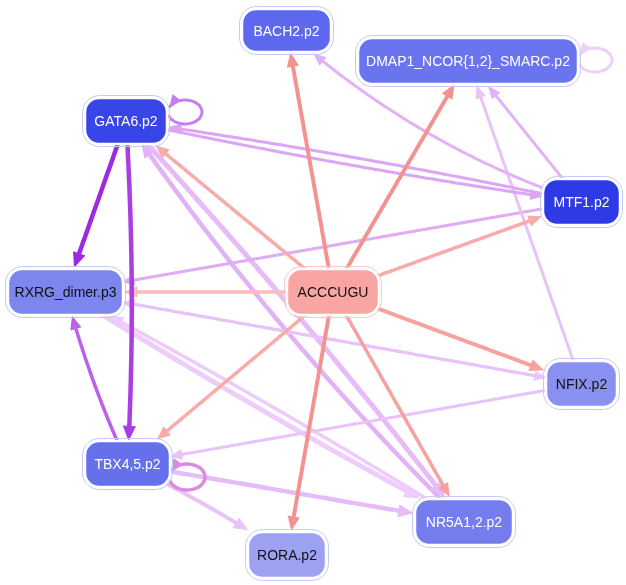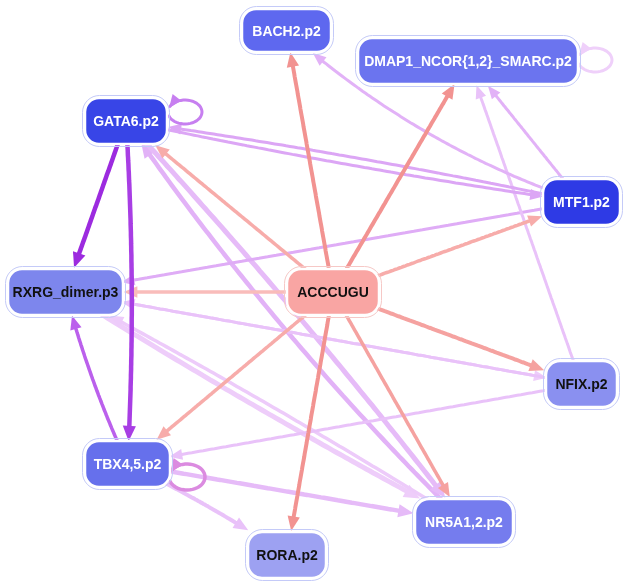--- a/index.html
+++ b/index.html
@@ -1,17 +1,17 @@
 <!DOCTYPE html>
 <html><head>
 <meta charset="utf-8">
 <style>
   html,body{margin:0;padding:0;background:#ffffff;}
   #stage{position:relative;width:626px;height:585px;background:#ffffff;overflow:hidden;
-         font-family:"Liberation Sans", sans-serif;font-weight:bold;}
+         font-family:"Liberation Sans", sans-serif;}
   svg{display:block;}
   text.node-label{font-family:"Liberation Sans", sans-serif;font-size:14px;}
 </style>
 </head>
 <body>
 
 <div id="stage">
   <svg id="net" xmlns="http://www.w3.org/2000/svg" width="626" height="585" viewBox="0 0 626 585">
       <g>
         <path d="M 65.5 292.0 L 68.8 294.0 L 72.0 296.1 L 75.3 298.1 L 78.5 300.1 L 81.8 302.1 L 85.0 304.2 L 88.3 306.2 L 91.6 308.2 L 94.8 310.2 L 98.1 312.2 L 101.4 314.2 L 104.6 316.2 L 107.9 318.3 L 111.2 320.3 L 114.4 322.3 L 117.7 324.3 L 121.0 326.3 L 124.3 328.3 L 127.5 330.3 L 130.8 332.3 L 134.1 334.3 L 137.4 336.2 L 140.6 338.2 L 143.9 340.2 L 147.2 342.2 L 150.5 344.2 L 153.8 346.2 L 157.1 348.1 L 160.3 350.1 L 163.6 352.1 L 166.9 354.1 L 170.2 356.0 L 173.5 358.0 L 176.8 360.0 L 180.1 361.9 L 183.4 363.9 L 186.7 365.9 L 190.0 367.8 L 193.3 369.8 L 196.6 371.7 L 199.9 373.7 L 203.2 375.7 L 206.5 377.6 L 209.8 379.6 L 213.1 381.5 L 216.4 383.4 L 219.7 385.4 L 223.0 387.3 L 226.3 389.3 L 229.6 391.2 L 232.9 393.1 L 236.2 395.1 L 239.5 397.0 L 242.8 398.9 L 246.2 400.9 L 249.5 402.8 L 252.8 404.7 L 256.1 406.6 L 259.4 408.5 L 262.8 410.5 L 266.1 412.4 L 269.4 414.3 L 272.7 416.2 L 276.0 418.1 L 279.4 420.0 L 282.7 421.9 L 286.0 423.8 L 289.4 425.7 L 292.7 427.6 L 296.0 429.5 L 299.3 431.4 L 302.7 433.3 L 306.0 435.2 L 309.4 437.1 L 312.7 439.0 L 316.0 440.9 L 319.4 442.8 L 322.7 444.7 L 326.0 446.5 L 329.4 448.4 L 332.7 450.3 L 336.1 452.2 L 339.4 454.0 L 342.8 455.9 L 346.1 457.8 L 349.5 459.6 L 352.8 461.5 L 356.2 463.4 L 359.5 465.2 L 362.9 467.1 L 366.2 469.0 L 369.6 470.8 L 372.9 472.7 L 376.3 474.5 L 379.7 476.4 L 383.0 478.2 L 386.4 480.1 L 389.7 481.9 L 393.1 483.8 L 396.5 485.6 L 399.8 487.4 L 403.2 489.3 L 406.6 491.1 L 408.8 492.3" fill="none" stroke="#EECDFA" stroke-width="5" stroke-linecap="round"></path>

